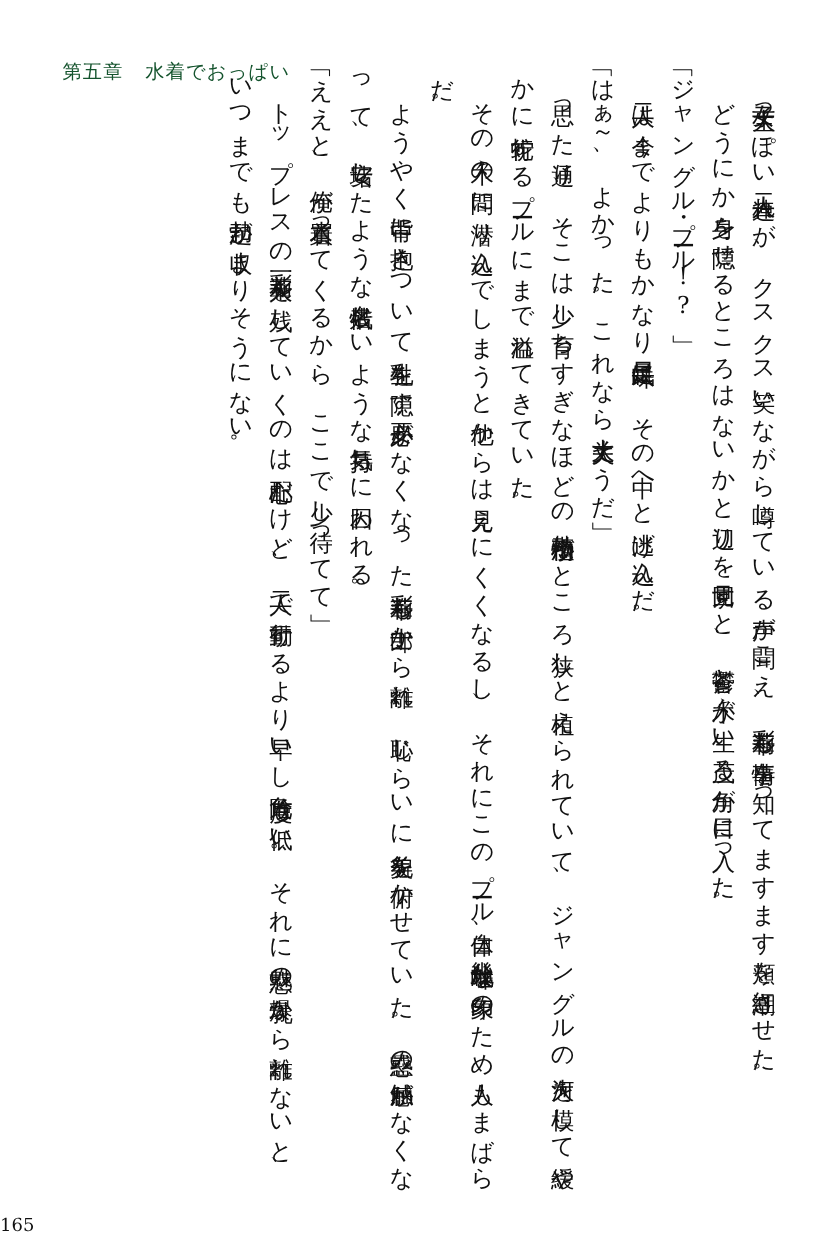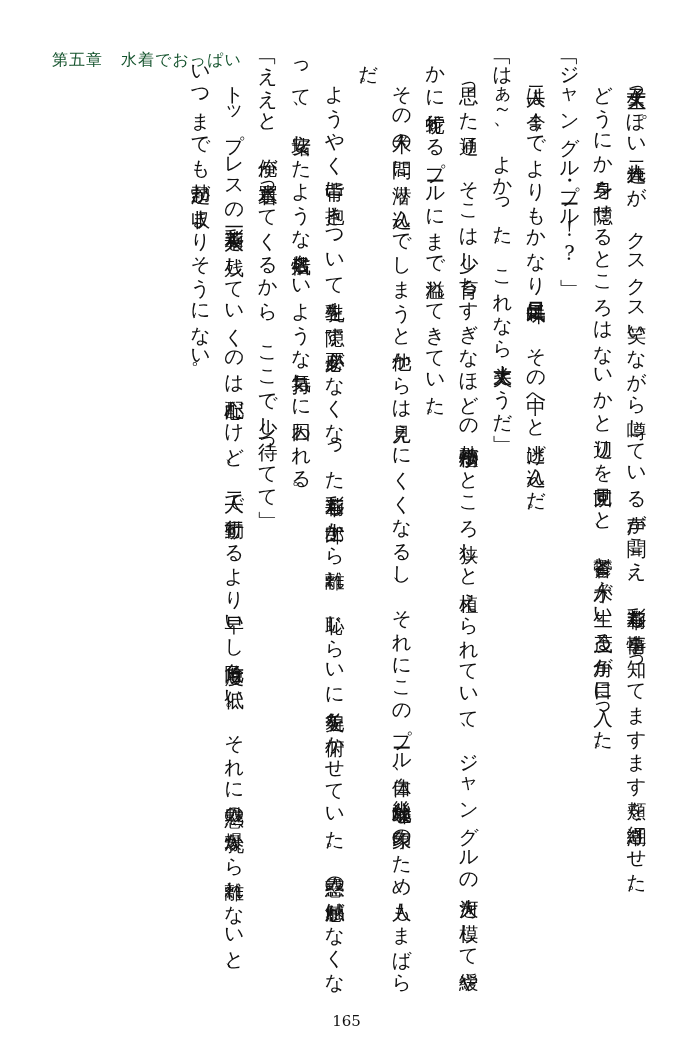--- a/index.html
+++ b/index.html
@@ -59,21 +59,20 @@
     text-indent: 1em;
   }
   .body-text p.noindent {
     text-indent: 0;
   }
   .page-number {
     position: absolute;
     bottom: 20px;
     left: 0;
     width: 693px;
-    text-align: center;
     font-size: 15px;
     color: #111;
     font-family: "DejaVu Serif", "Liberation Serif", serif;
   }
 </style>
 </head>
 <body>
 
 <div class="page">
 

